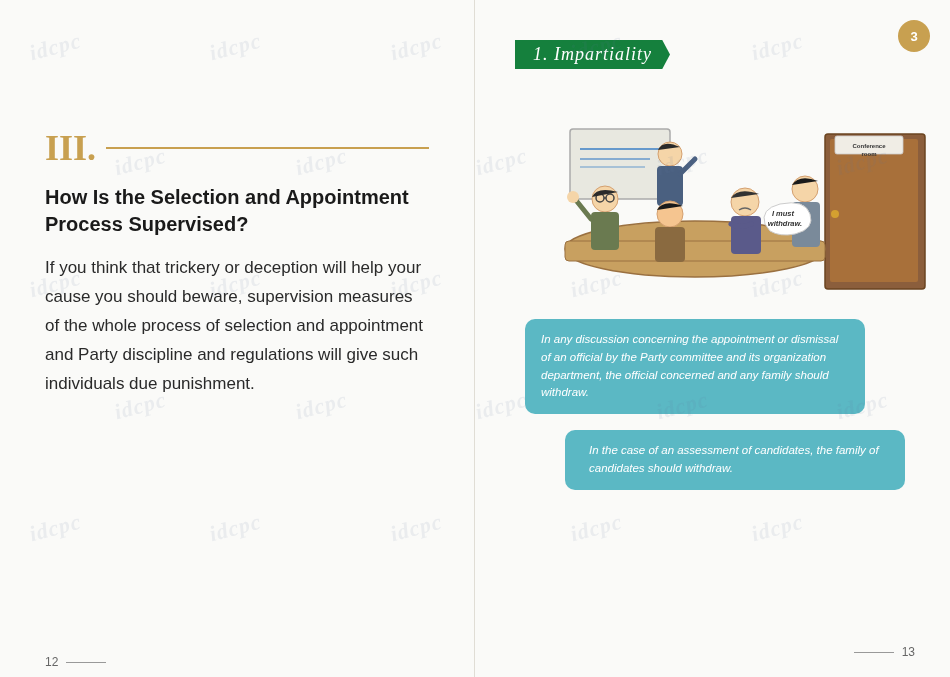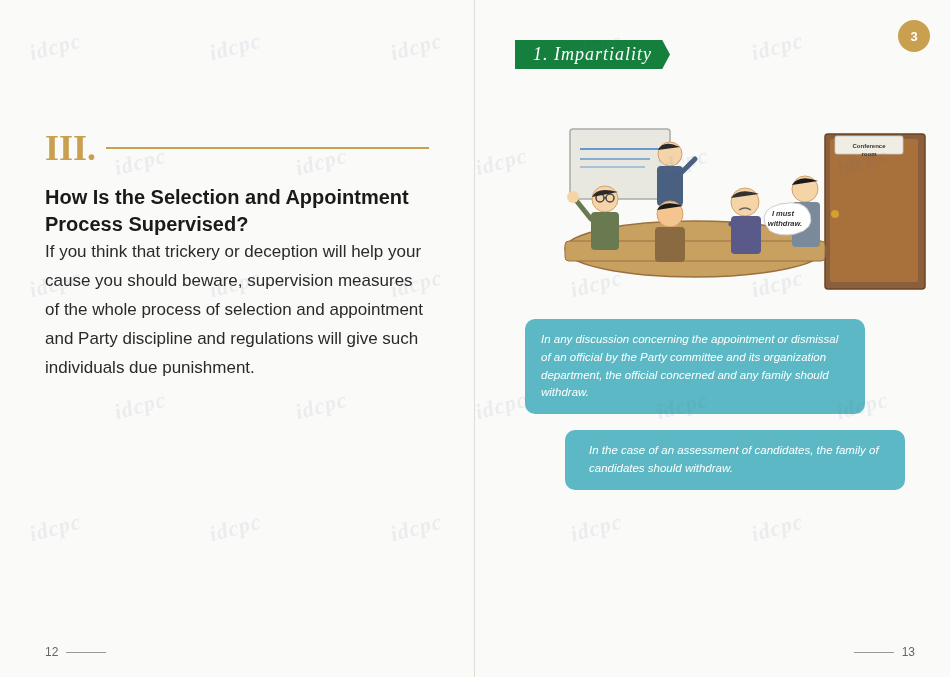--- a/index.html
+++ b/index.html
@@ -99,34 +99,35 @@
       flex: 1;
       height: 2px;
       background: #c8a050;
     }
 
     .section-title {
       font-size: 20px;
       font-weight: bold;
       color: #1a1a1a;
       line-height: 1.35;
+      margin-bottom: 16px;
       font-family: Arial, sans-serif;
     }
 
     .section-body {
       font-size: 17px;
       color: #2a2a2a;
       line-height: 1.7;
       font-family: Arial, sans-serif;
     }
 
     
     .page-num-left {
       position: absolute;
-      bottom: 18px;
+      bottom: 8px;
       left: 45px;
       font-size: 12px;
       color: #666;
       display: flex;
       align-items: center;
       gap: 8px;
       font-family: Arial, sans-serif;
     }
     .page-num-left::after {
       content: '';

